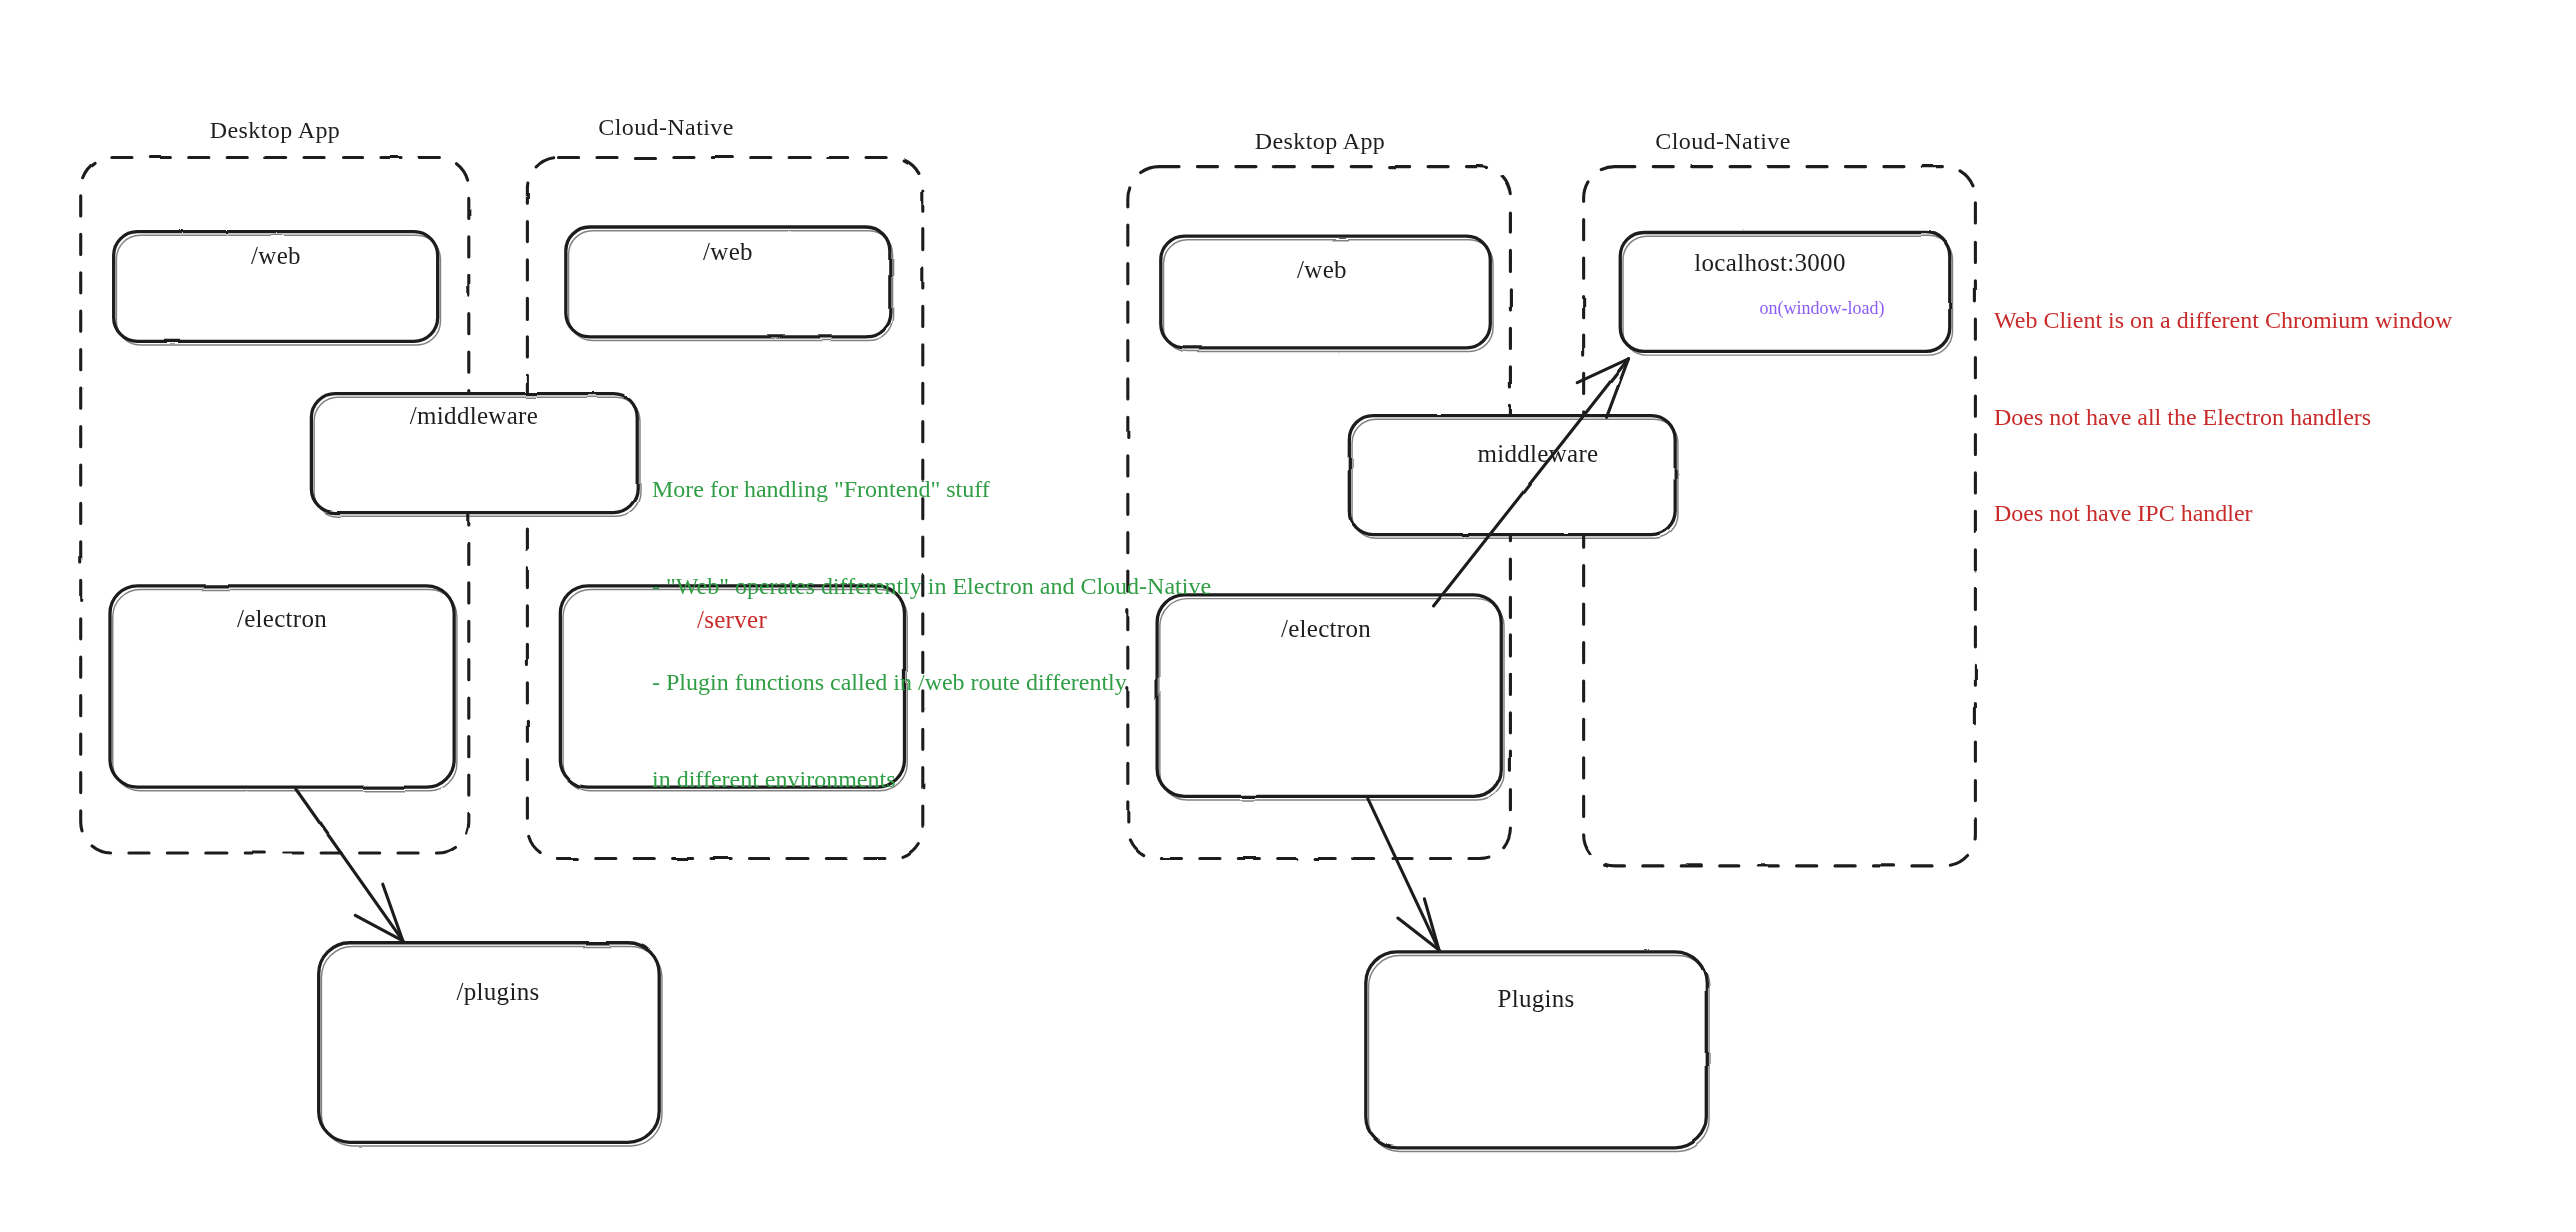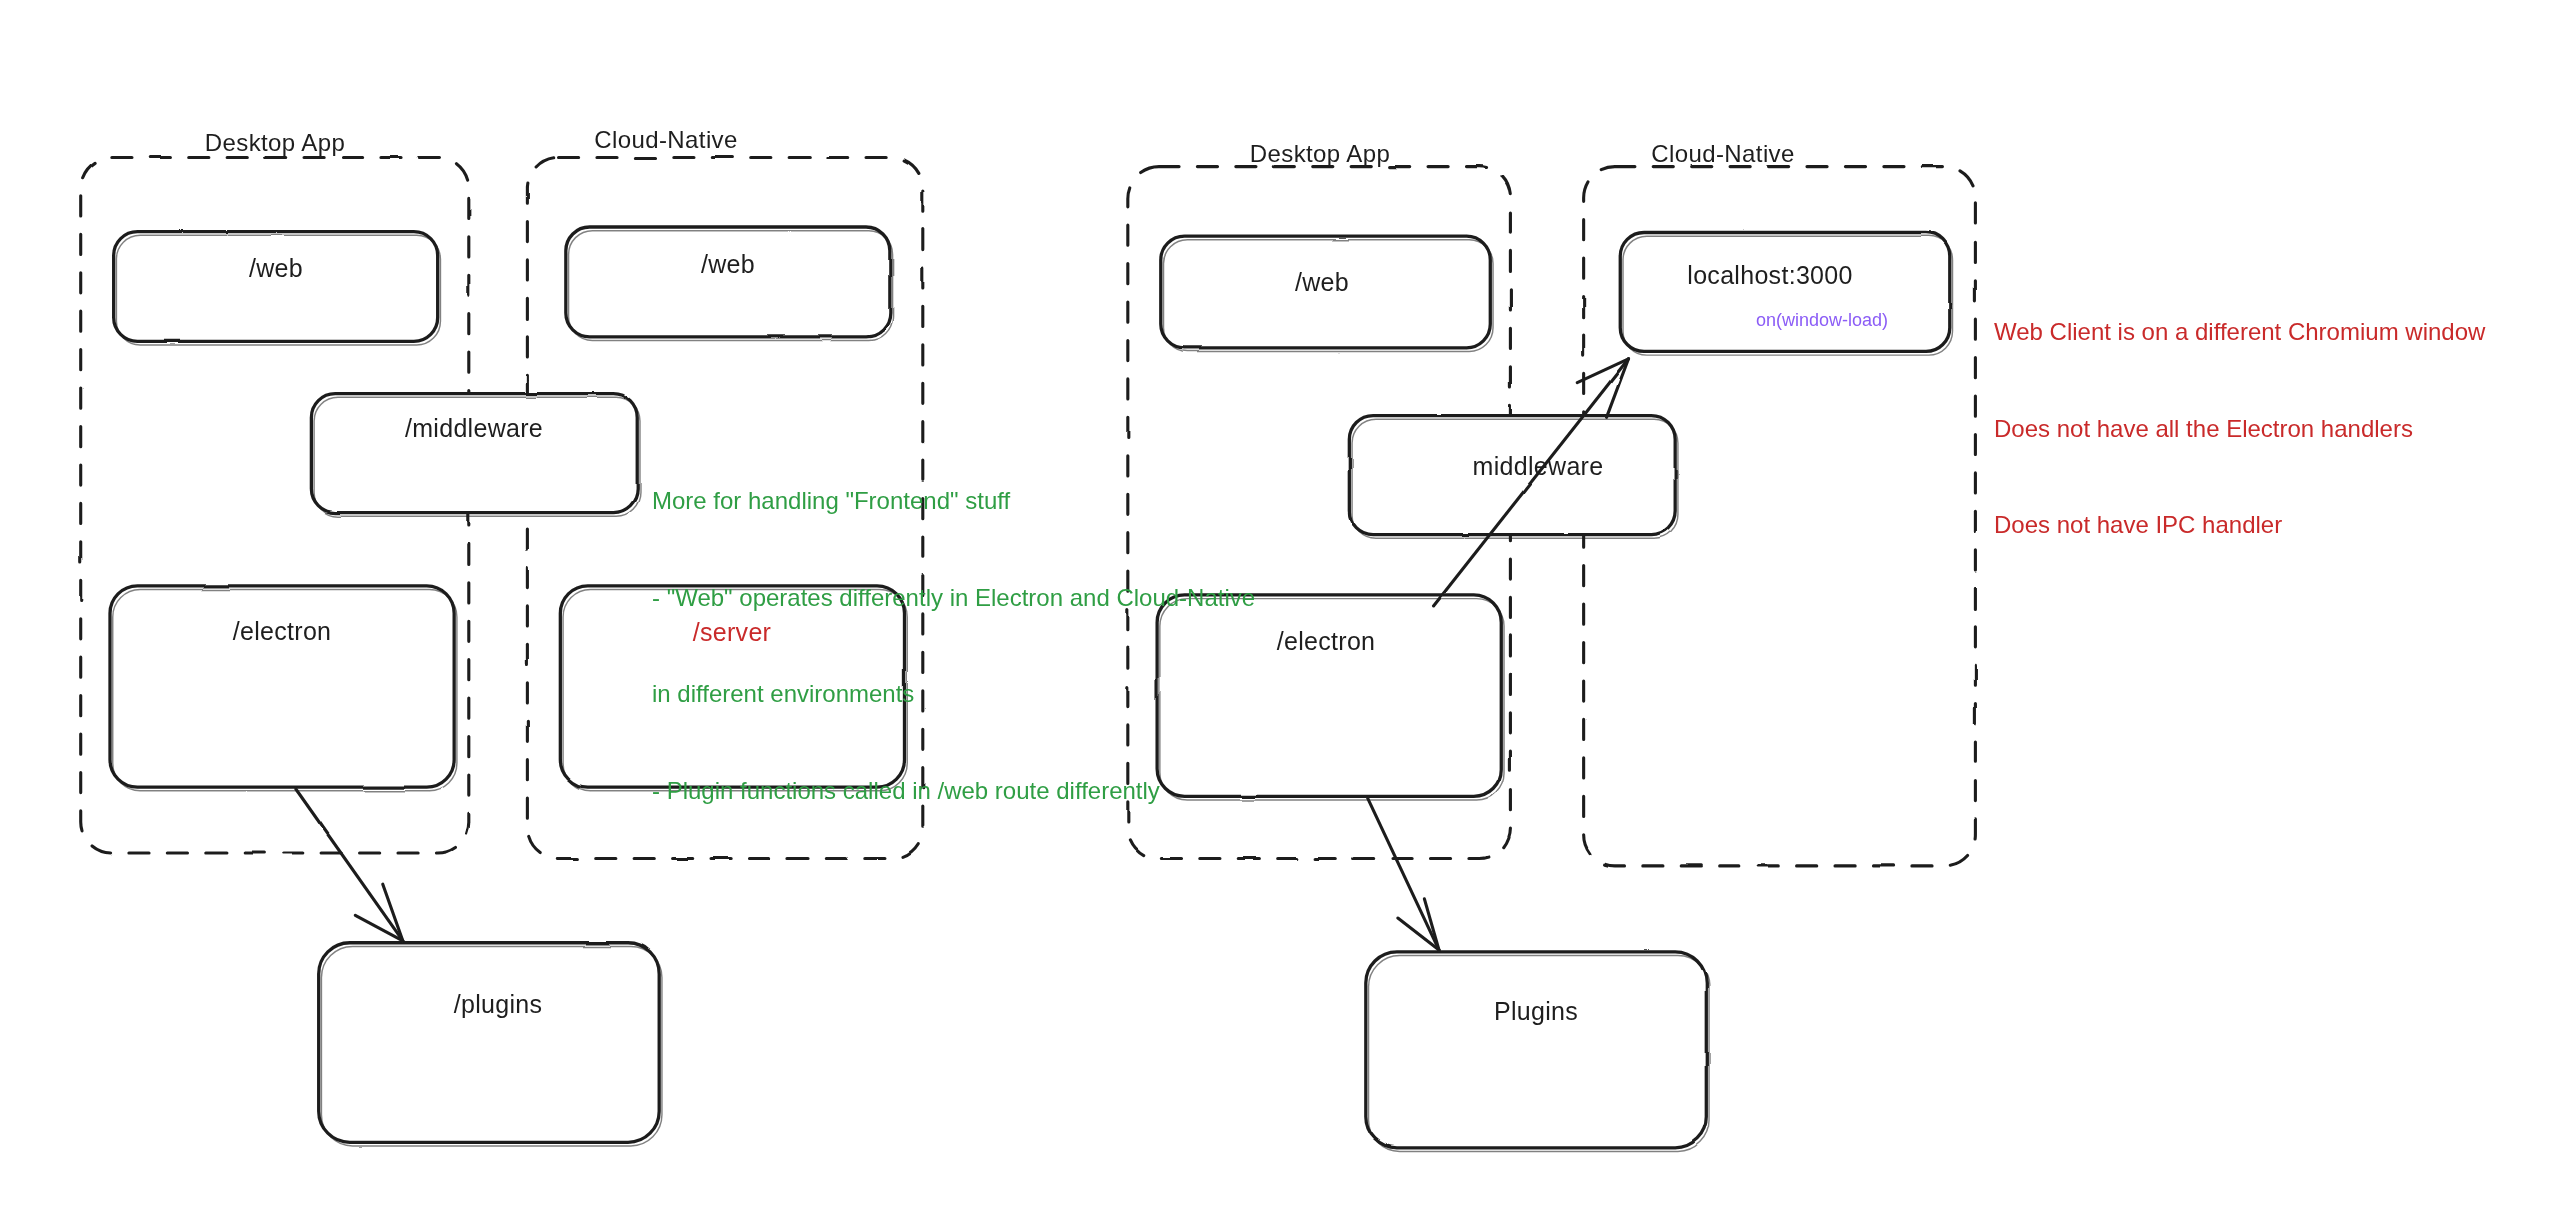--- a/index.html
+++ b/index.html
@@ -3,22 +3,22 @@
 <meta charset="utf-8">
 <style>
   html,body{margin:0;padding:0;background:#ffffff;}
   body{
     width:2576px;height:1232px;position:relative;overflow:hidden;
     font-family:"DejaVu Sans","Liberation Sans",sans-serif;
   }
   #canvas{position:absolute;inset:0;width:2576px;height:1232px;}
   .lbl{
     position:absolute;white-space:pre;
-    font-family:Liberation Sans, sans-serif;
-    color:#1e1e1e;pointer-events:none;margin-top:12px;
+    font-family:Liberation Serif, serif;
+    color:#1e1e1e;pointer-events:none;
   }
   .group-title{font-size:24px;letter-spacing:0.4px;}
   .box-title{font-size:25px;letter-spacing:0.3px;}
   .box-title.red{color:#c92a2a;}
   .note{font-size:24px;line-height:1.34;}
   .note.green{color:#2f9e44;}
   .note.red{color:#c92a2a;}
   .sub-red{font-size:18px;color:#8b5cf6;}
   .ctr{transform:translateX(-50%);text-align:center;}
 </style>
@@ -107,22 +107,22 @@
 <div class="lbl box-title ctr" style="left:1322px;top:256px;">/web</div>
 <div class="lbl box-title ctr" style="left:1770px;top:249px;">localhost:3000</div>
 <div class="lbl sub-red ctr" style="left:1822px;top:298px;">on(window-load)</div>
 <div class="lbl box-title ctr" style="left:1538px;top:440px;">middleware</div>
 <div class="lbl box-title ctr" style="left:1326px;top:615px;">/electron</div>
 <div class="lbl box-title ctr" style="left:1536px;top:985px;text-align:right;">Plugins</div>
 
 <div class="lbl note green" style="left:652px;top:409px;">
   <div>More for handling "Frontend" stuff</div>
   <div>- "Web" operates differently in Electron and Cloud-Native</div>
+  <div>- Plugin functions called in /web route differently</div>
   <div>in different environments</div>
-  <div>- Plugin functions called in /web route differently</div>
 </div>
 
 <div class="lbl note red" style="left:1994px;top:240px;">
   <div>Web Client is on a different Chromium window</div>
   <div>Does not have all the Electron handlers</div>
   <div>Does not have IPC handler</div>
 </div>
 
 
 </body></html>

